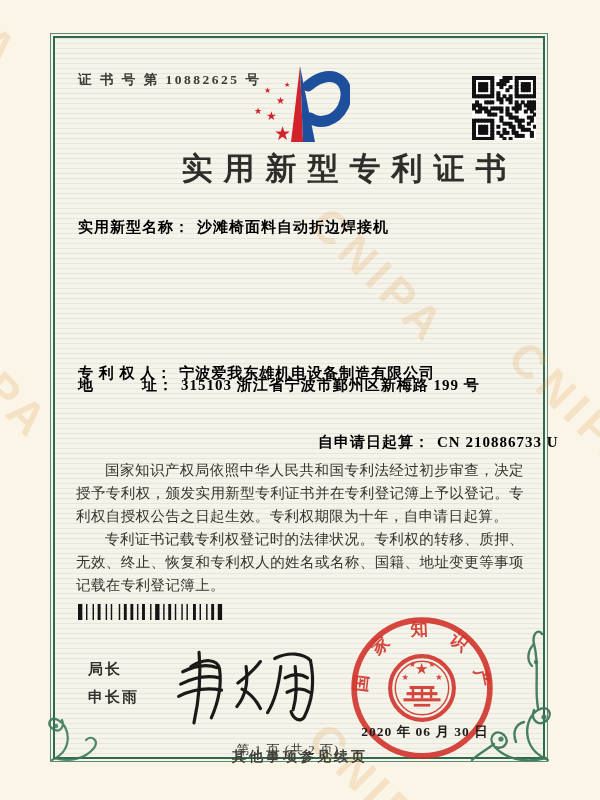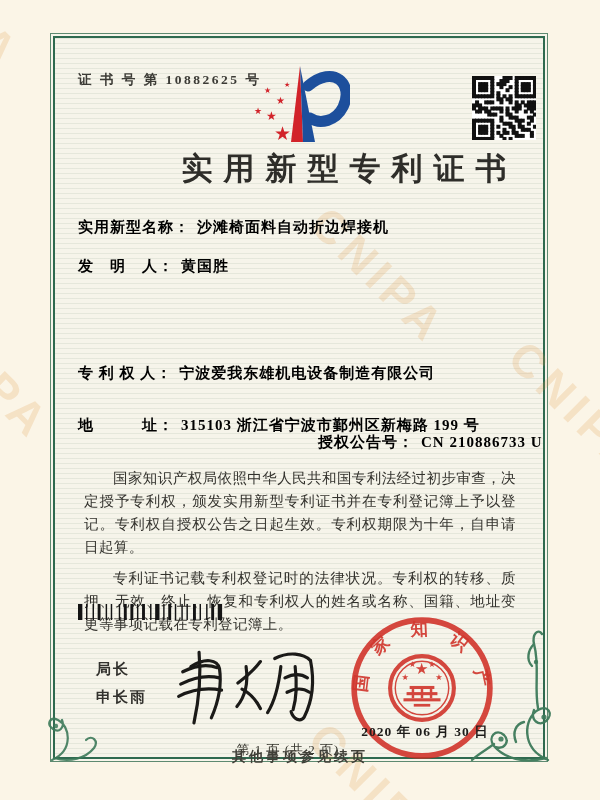--- a/index.html
+++ b/index.html
@@ -28,29 +28,29 @@
   .logo{position:absolute;left:250px;top:62px;}
   .qr{position:absolute;left:472px;top:76px;}
 
   .title{position:absolute;left:0;top:148px;width:592px;text-align:center;
     font-size:31px;font-weight:bold;letter-spacing:11px;color:#2e2d29;text-indent:11px;padding-left:48px;}
 
   .field{position:absolute;left:78px;font-size:15px;font-weight:600;color:#000000;
     letter-spacing:1px;white-space:nowrap;}
   .field .val{margin-left:7px;}
   .f0{top:218px;} .f1{top:257px;} .f2{top:295px;} .f3{top:330px;}
-  .f4{top:364px;text-align:center;} .f5{top:416px;} .f6{top:433px;} .f7{top:433px;left:318px;}
+  .f4{top:364px;text-align:center;} .f5{top:376px;} .f6{top:433px;} .f7{top:433px;left:318px;}
 
   .paras{position:absolute;left:76px;top:459px;width:448px;font-size:14.5px;
     line-height:23px;color:#33322d;text-align:justify;letter-spacing:0.4px;}
-  .paras p{margin:8px;text-indent:2em;}
+  .paras p{margin:0;text-indent:2em;}
 
   .barcode{position:absolute;left:78px;top:604px;}
 
-  .signer{position:absolute;left:88px;font-size:15px;font-weight:bold;color:#33322e;letter-spacing:2px;margin-left:8px;}
+  .signer{position:absolute;left:88px;font-size:15px;font-weight:bold;color:#33322e;letter-spacing:2px;}
   .signer.t{top:660px;} .signer.n{top:688px;}
   .signature{position:absolute;left:156px;top:636px;}
 
   .seal{position:absolute;left:350px;top:616px;opacity:0.95;}
   .seal-date{position:absolute;left:352px;top:723px;width:146px;text-align:center;
     font-size:13.5px;font-weight:bold;color:#1d1c1a;letter-spacing:1px;z-index:4;}
 
   .pagenum{position:absolute;left:0;top:741px;width:576px;text-align:center;
     font-size:13px;color:#38372f;letter-spacing:1px;}
   .contnote{position:absolute;left:0;top:748px;width:600px;text-align:center;
@@ -329,31 +329,28 @@
         <rect x="57.90" y="57.90" width="4" height="4" fill="#111"></rect>
         <rect x="30.48" y="60.95" width="4" height="4" fill="#111"></rect>
         <rect x="36.57" y="60.95" width="4" height="4" fill="#111"></rect>
       </svg>
 
     <div class="title">实用新型专利证书</div>
 
     <div class="field f0">
       <span class="lbl">实用新型名称：</span><span class="val">沙滩椅面料自动折边焊接机</span>
     </div>
-    <div class="field f1">
-      <span class="lbl">发　明　人：</span><span class="val">黄国胜</span>
-    </div>
     <div class="field f4">
       <span class="lbl">专 利 权 人：</span><span class="val">宁波爱我东雄机电设备制造有限公司</span>
     </div>
     <div class="field f5">
       <span class="lbl">地　　　址：</span><span class="val">315103 浙江省宁波市鄞州区新梅路 199 号</span>
     </div>
     <div class="field f7">
-      <span class="lbl">授权公告号：</span><span class="val">CN 210886733 U</span>
+      <span class="lbl">自申请日起算：</span><span class="val">CN 210886733 U</span>
     </div>
 
     <div class="paras">
       <p>国家知识产权局依照中华人民共和国专利法经过初步审查，决定授予专利权，颁发实用新型专利证书并在专利登记簿上予以登记。专利权自授权公告之日起生效。专利权期限为十年，自申请日起算。</p>
       <p>专利证书记载专利权登记时的法律状况。专利权的转移、质押、无效、终止、恢复和专利权人的姓名或名称、国籍、地址变更等事项记载在专利登记簿上。</p>
     </div>
 
     <svg class="barcode" id="barcode" width="164" height="16" viewBox="0 0 164 16">
         <rect x="0" y="0" width="4.35" height="16" fill="#141414"></rect>
         <rect x="7.999999999999999" y="0" width="1.45" height="16" fill="#141414"></rect>

